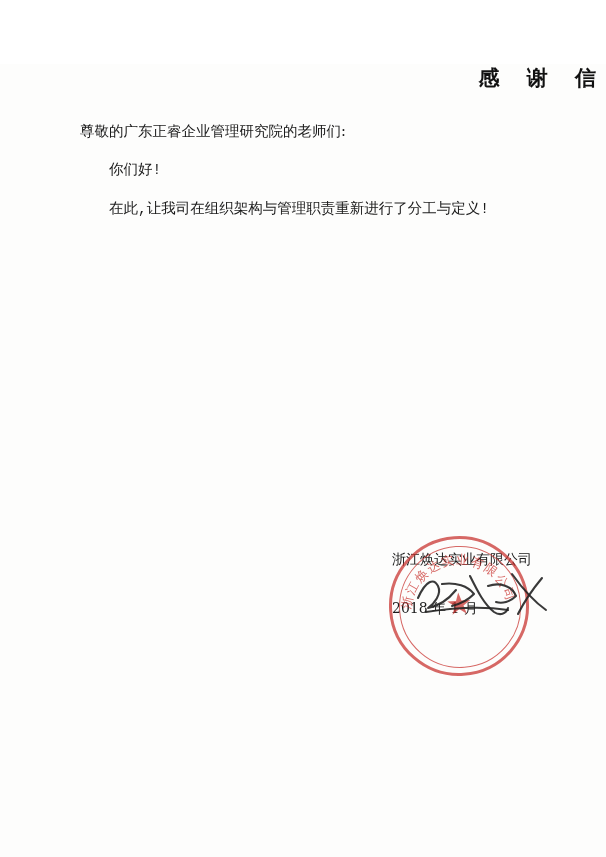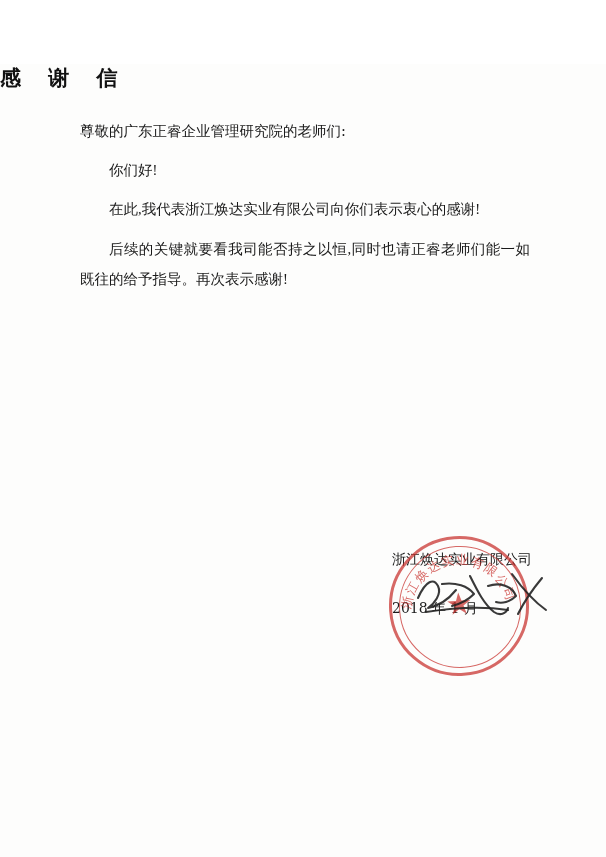--- a/index.html
+++ b/index.html
@@ -15,21 +15,21 @@
     overflow: hidden;
     position: relative;
   }
   .page {
     position: relative;
     width: 606px;
     height: 857px;
     background: #fdfdfc;
   }
   .doc-title {
-    text-align: left;
+    text-align: right;
     font-size: 21px;
     font-weight: bold;
     letter-spacing: 10px;
     margin-top: 64px;
     color: #111;
     font-family: "DejaVu Serif", serif;
   }
   .body-area {
     margin: 0 auto;
     padding: 0 76px 0 80px;
@@ -44,21 +44,21 @@
     font-family: "DejaVu Serif", serif;
   }
   .para {
     font-size: 14.5px;
     line-height: 2.05;
     text-align: justify;
     text-justify: inter-character;
     color: #1a1a1a;
     margin-top: 10px;
     text-indent: 2em;
-    font-family: Liberation Serif, serif;
+    font-family: Liberation Mono, monospace;
   }
   .signature-block {
     position: absolute;
     right: 74px;
     top: 482px;
     text-align: left;
     font-size: 14px;
     line-height: 1.95;
     color: #1a1a1a;
     font-family: "DejaVu Serif", serif;
@@ -150,22 +150,21 @@
 </head>
 <body>
 
 <div class="page">
 
   <div class="doc-title">感 谢 信</div>
 
   <div class="body-area">
     <div class="salutation">尊敬的广东正睿企业管理研究院的老师们:</div>
     <div class="para">你们好!</div>
-    <div class="para">在此,我代表浙江焕达实业有限公司向你们表示衷心的感谢!</div>
-    <div class="para">后续的关键就要看我司能否持之以恒,同时也请正睿老师们能一如既往的给予指导。再次表示感谢!</div>
+    <div class="para">在此,让我司在组织架构与管理职责重新进行了分工与定义!</div>
   </div>
 
   <div class="signature-block">
     <div class="sig-line">浙江焕达实业有限公司</div>
     <div class="sig-date">2018 年 1 月</div>
   </div>
 
   <div class="stamp">
     <div class="stamp-inner"></div>
     <svg class="stamp-arc" viewBox="0 0 134 134">

